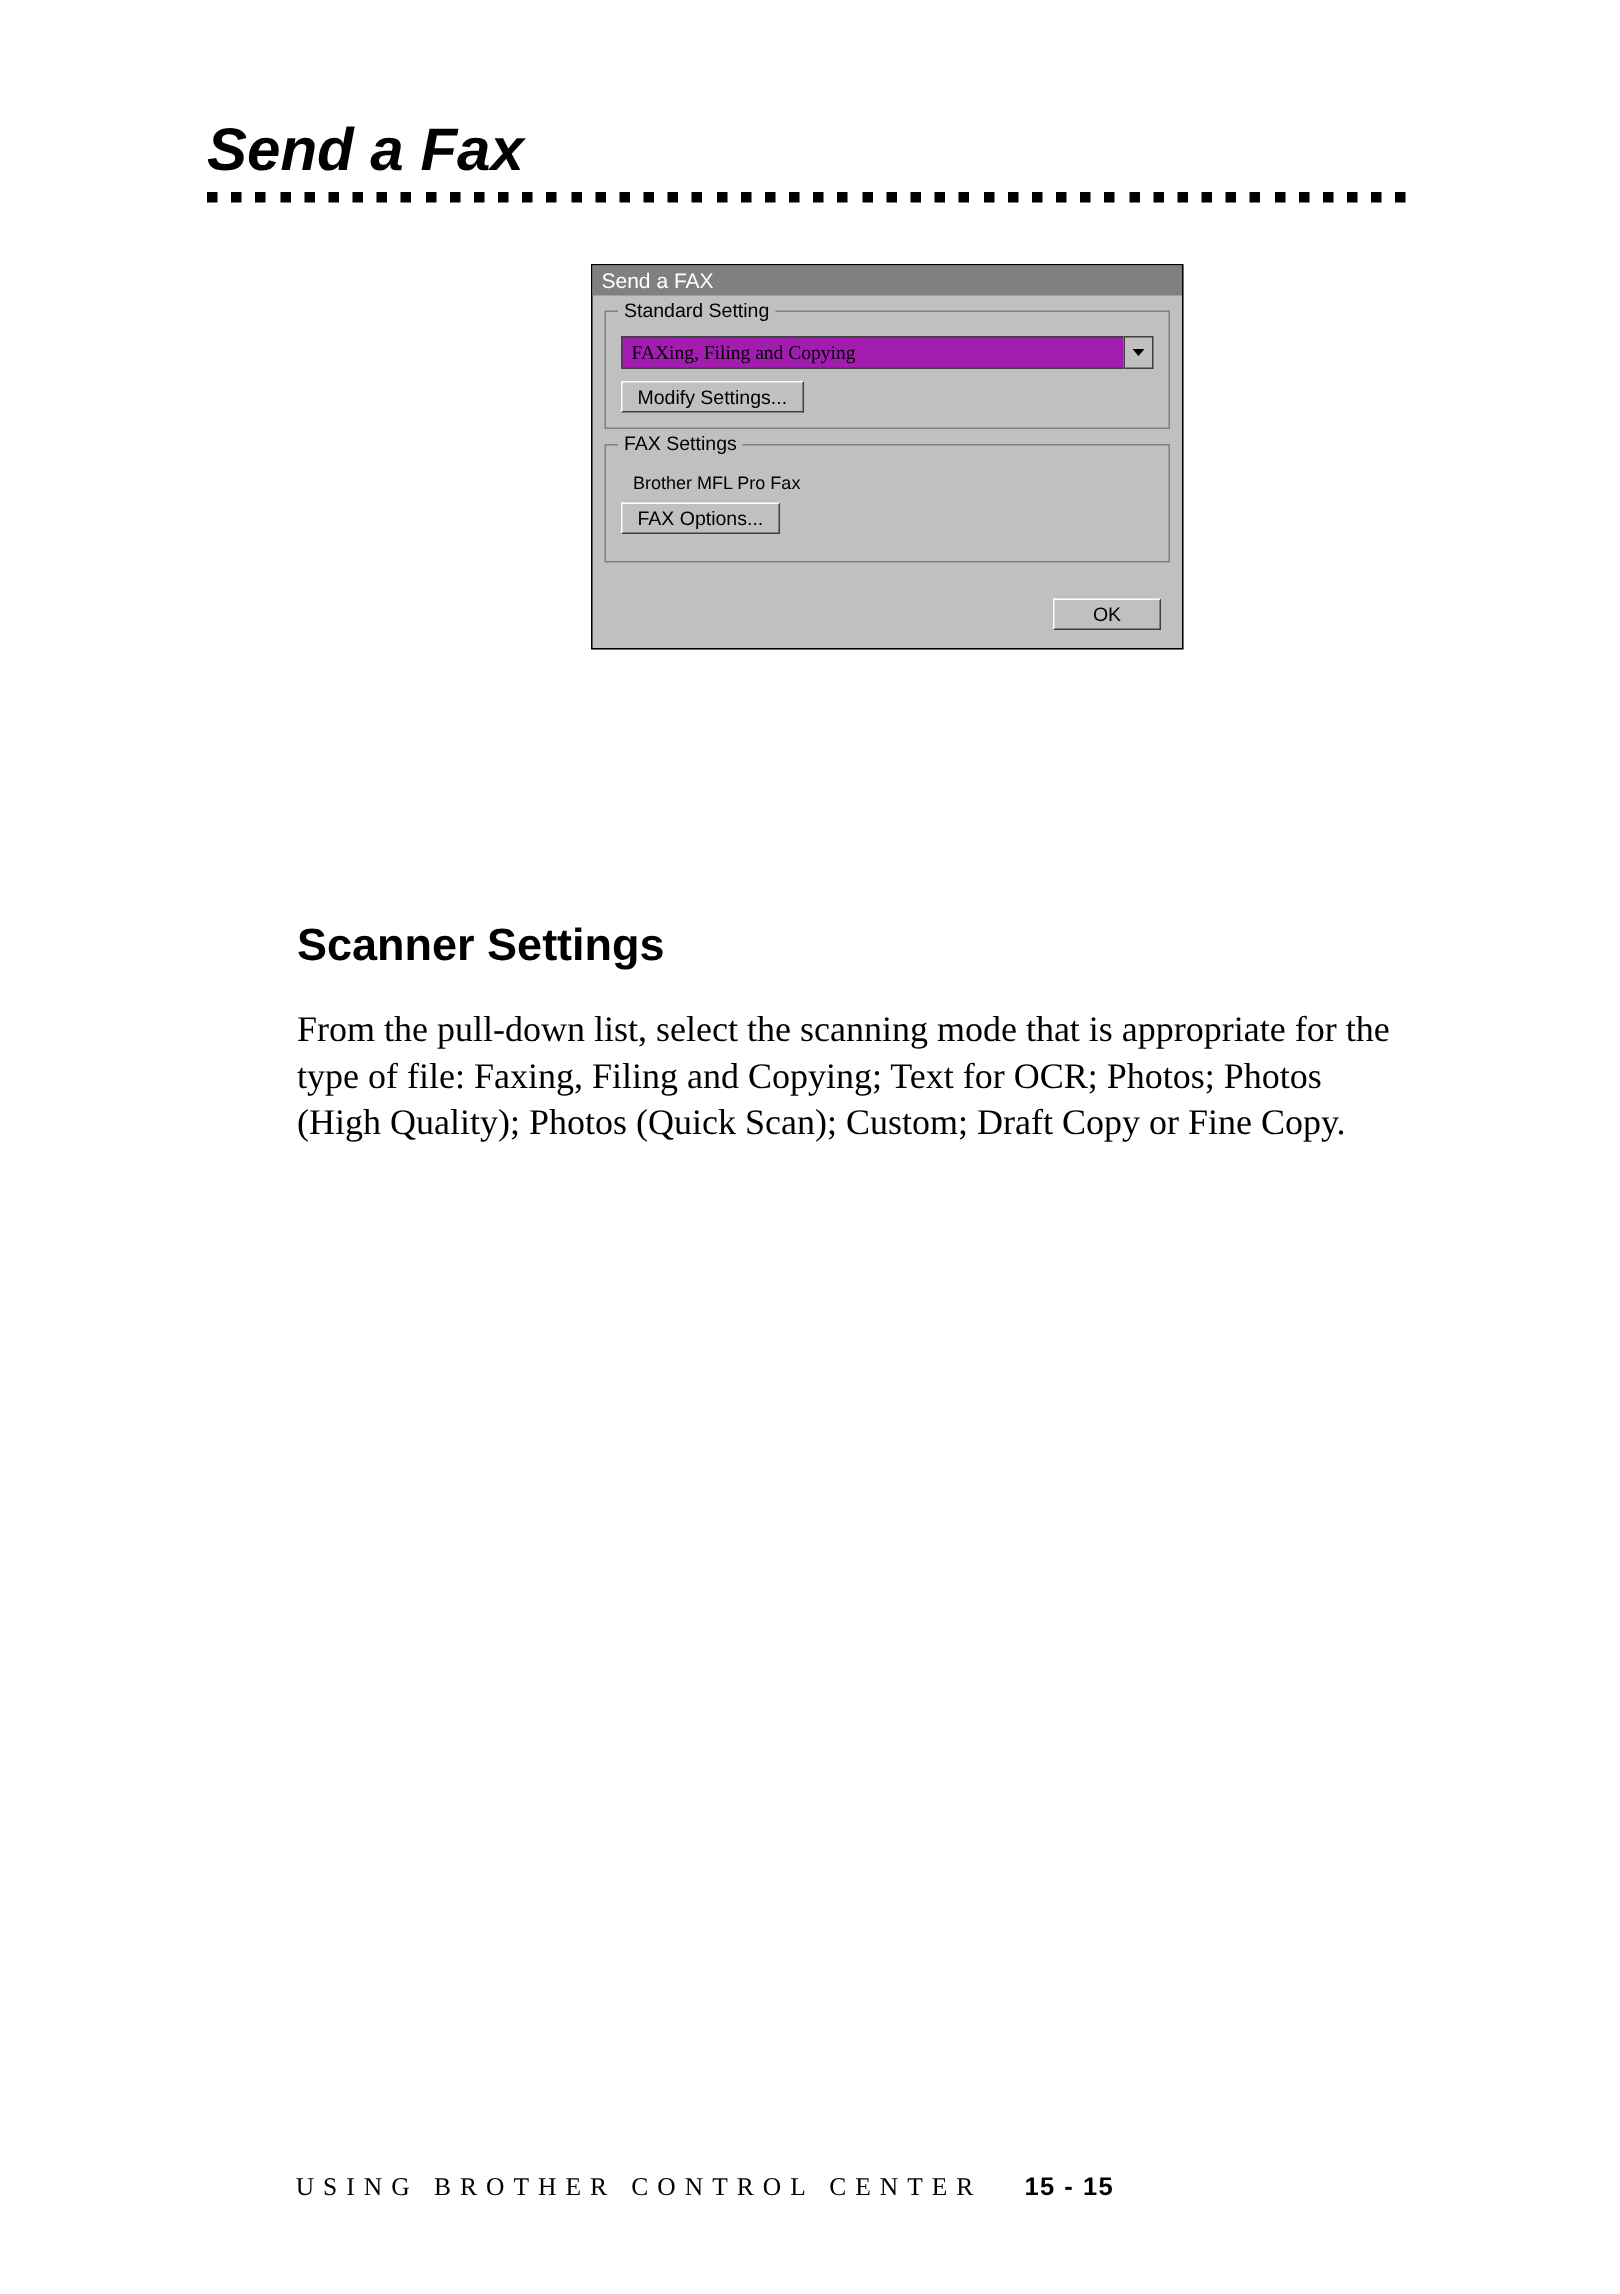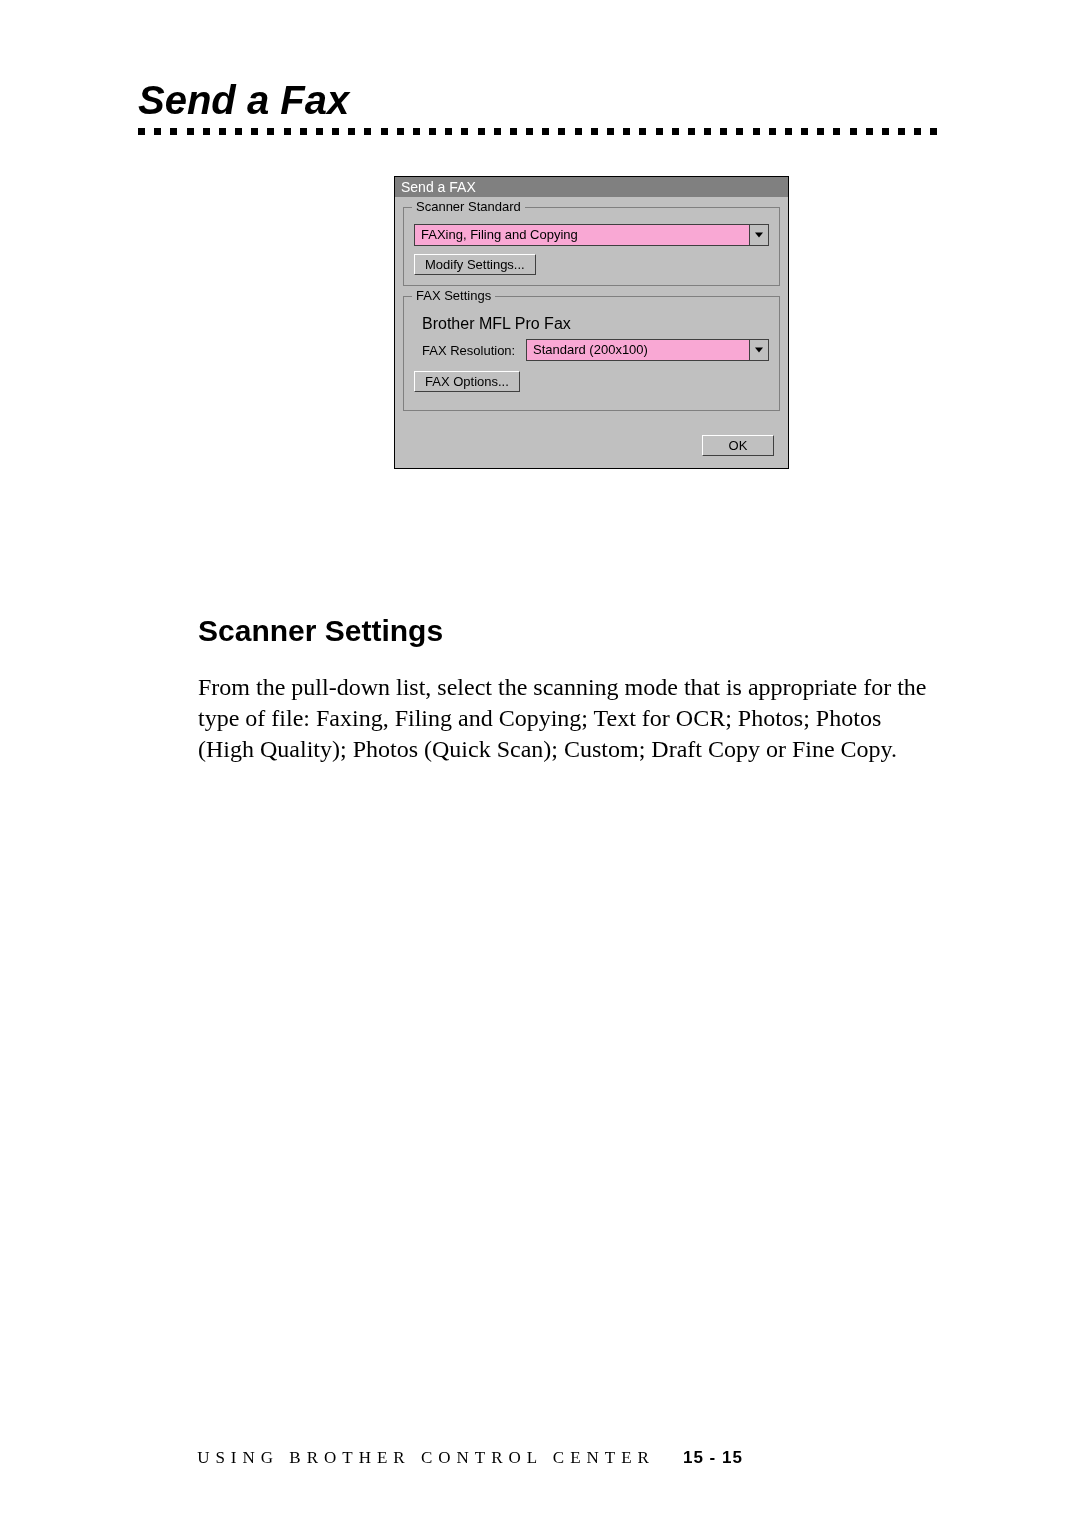--- a/index.html
+++ b/index.html
@@ -56,26 +56,27 @@
   .group2 { padding-bottom:18px; }
 
   .combo {
     display:flex;
     width:100%;
     height:22px;
     margin-bottom:8px;
   }
   .combo .combo-text {
     flex:1;
-    background:#f9a8d4;
+    background:#a21caf;
     border:1px solid #404040;
     border-right:none;
     padding:2px 6px;
     font-size:13px;
     line-height:16px;
+    font-family:Liberation Serif, serif;
   }
   .combo .combo-arrow {
     width:20px;
     background:#c0c0c0;
     border:1px solid #404040;
     display:flex; align-items:center; justify-content:center;
   }
   .combo .combo-arrow svg { width:8px; height:6px; }
 
   .btn {
@@ -84,21 +85,21 @@
     border-top:1px solid #fff;
     border-left:1px solid #fff;
     border-right:1px solid #404040;
     border-bottom:1px solid #404040;
     padding:2px 10px;
     font-size:13px;
     font-family: "MS Sans Serif", Tahoma, Arial, sans-serif;
   }
 
   .fax-brand {
-    font-size:16px;
+    font-size:12px;
     margin:2px 0 6px 8px;
   }
   .fax-res-row {
     display:flex; align-items:center;
     margin:0 0 10px 8px;
   }
   .fax-res-label { font-size:13px; width:104px; }
   .fax-res-row .combo { flex:1; margin-bottom:0; }
 
   .ok-row {
@@ -203,50 +204,39 @@
       <span></span>
       <span></span>
       <span></span>
       <span></span>
   </div>
 
   <div class="dialog">
     <div class="titlebar">Send a FAX</div>
 
     <div class="groupbox">
-      <div class="legend">Scanner Standard</div>
+      <div class="legend">Standard Setting</div>
 
       <div class="combo">
         <div class="combo-text">FAXing, Filing and Copying</div>
         <div class="combo-arrow">
           <svg viewBox="0 0 10 6">
               <polygon points="0,0 10,0 5,6" fill="#000"></polygon>
             </svg>
         </div>
       </div>
 
       <span class="btn">Modify Settings...</span>
     </div>
 
     <div class="groupbox group2">
       <div class="legend">FAX Settings</div>
 
       <div class="fax-brand">Brother MFL Pro Fax</div>
 
-      <div class="fax-res-row">
-        <div class="fax-res-label">FAX Resolution:</div>
-        <div class="combo">
-          <div class="combo-text">Standard (200x100)</div>
-          <div class="combo-arrow">
-            <svg viewBox="0 0 10 6">
-                <polygon points="0,0 10,0 5,6" fill="#000"></polygon>
-              </svg>
-          </div>
-        </div>
-      </div>
 
       <span class="btn">FAX Options...</span>
     </div>
 
     <div class="ok-row">
       <span class="btn">OK</span>
     </div>
   </div>
 
   <div class="subheading">Scanner Settings</div>

